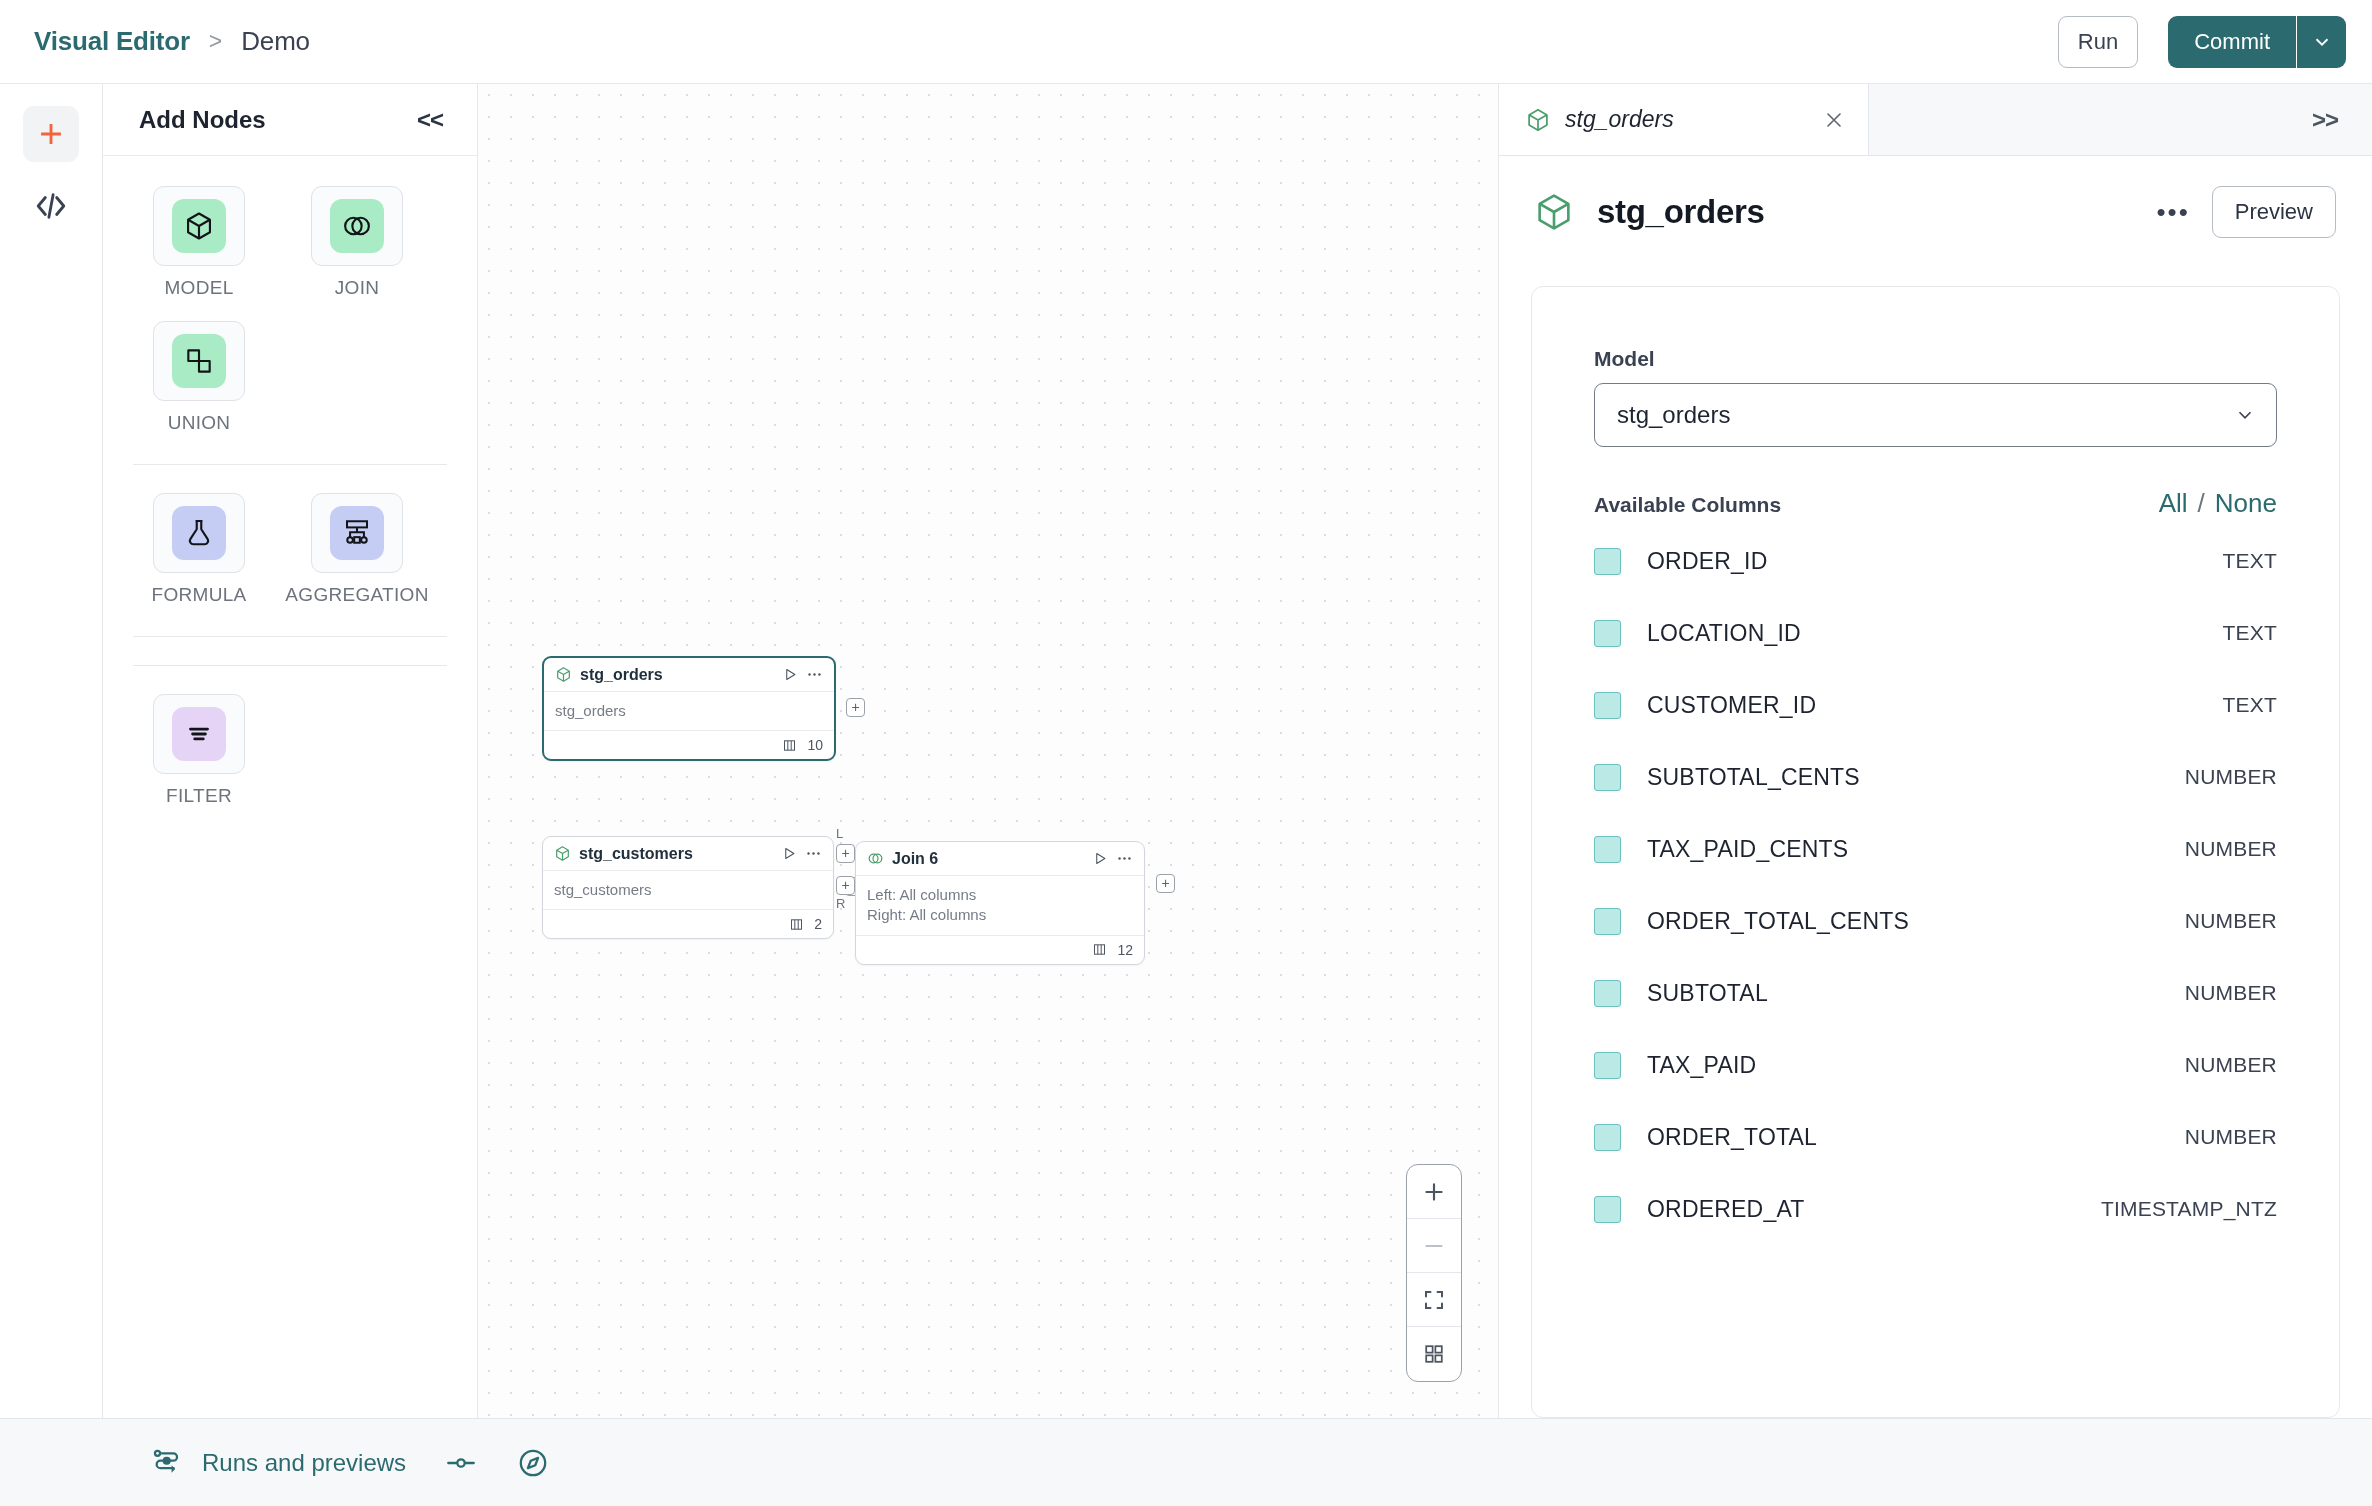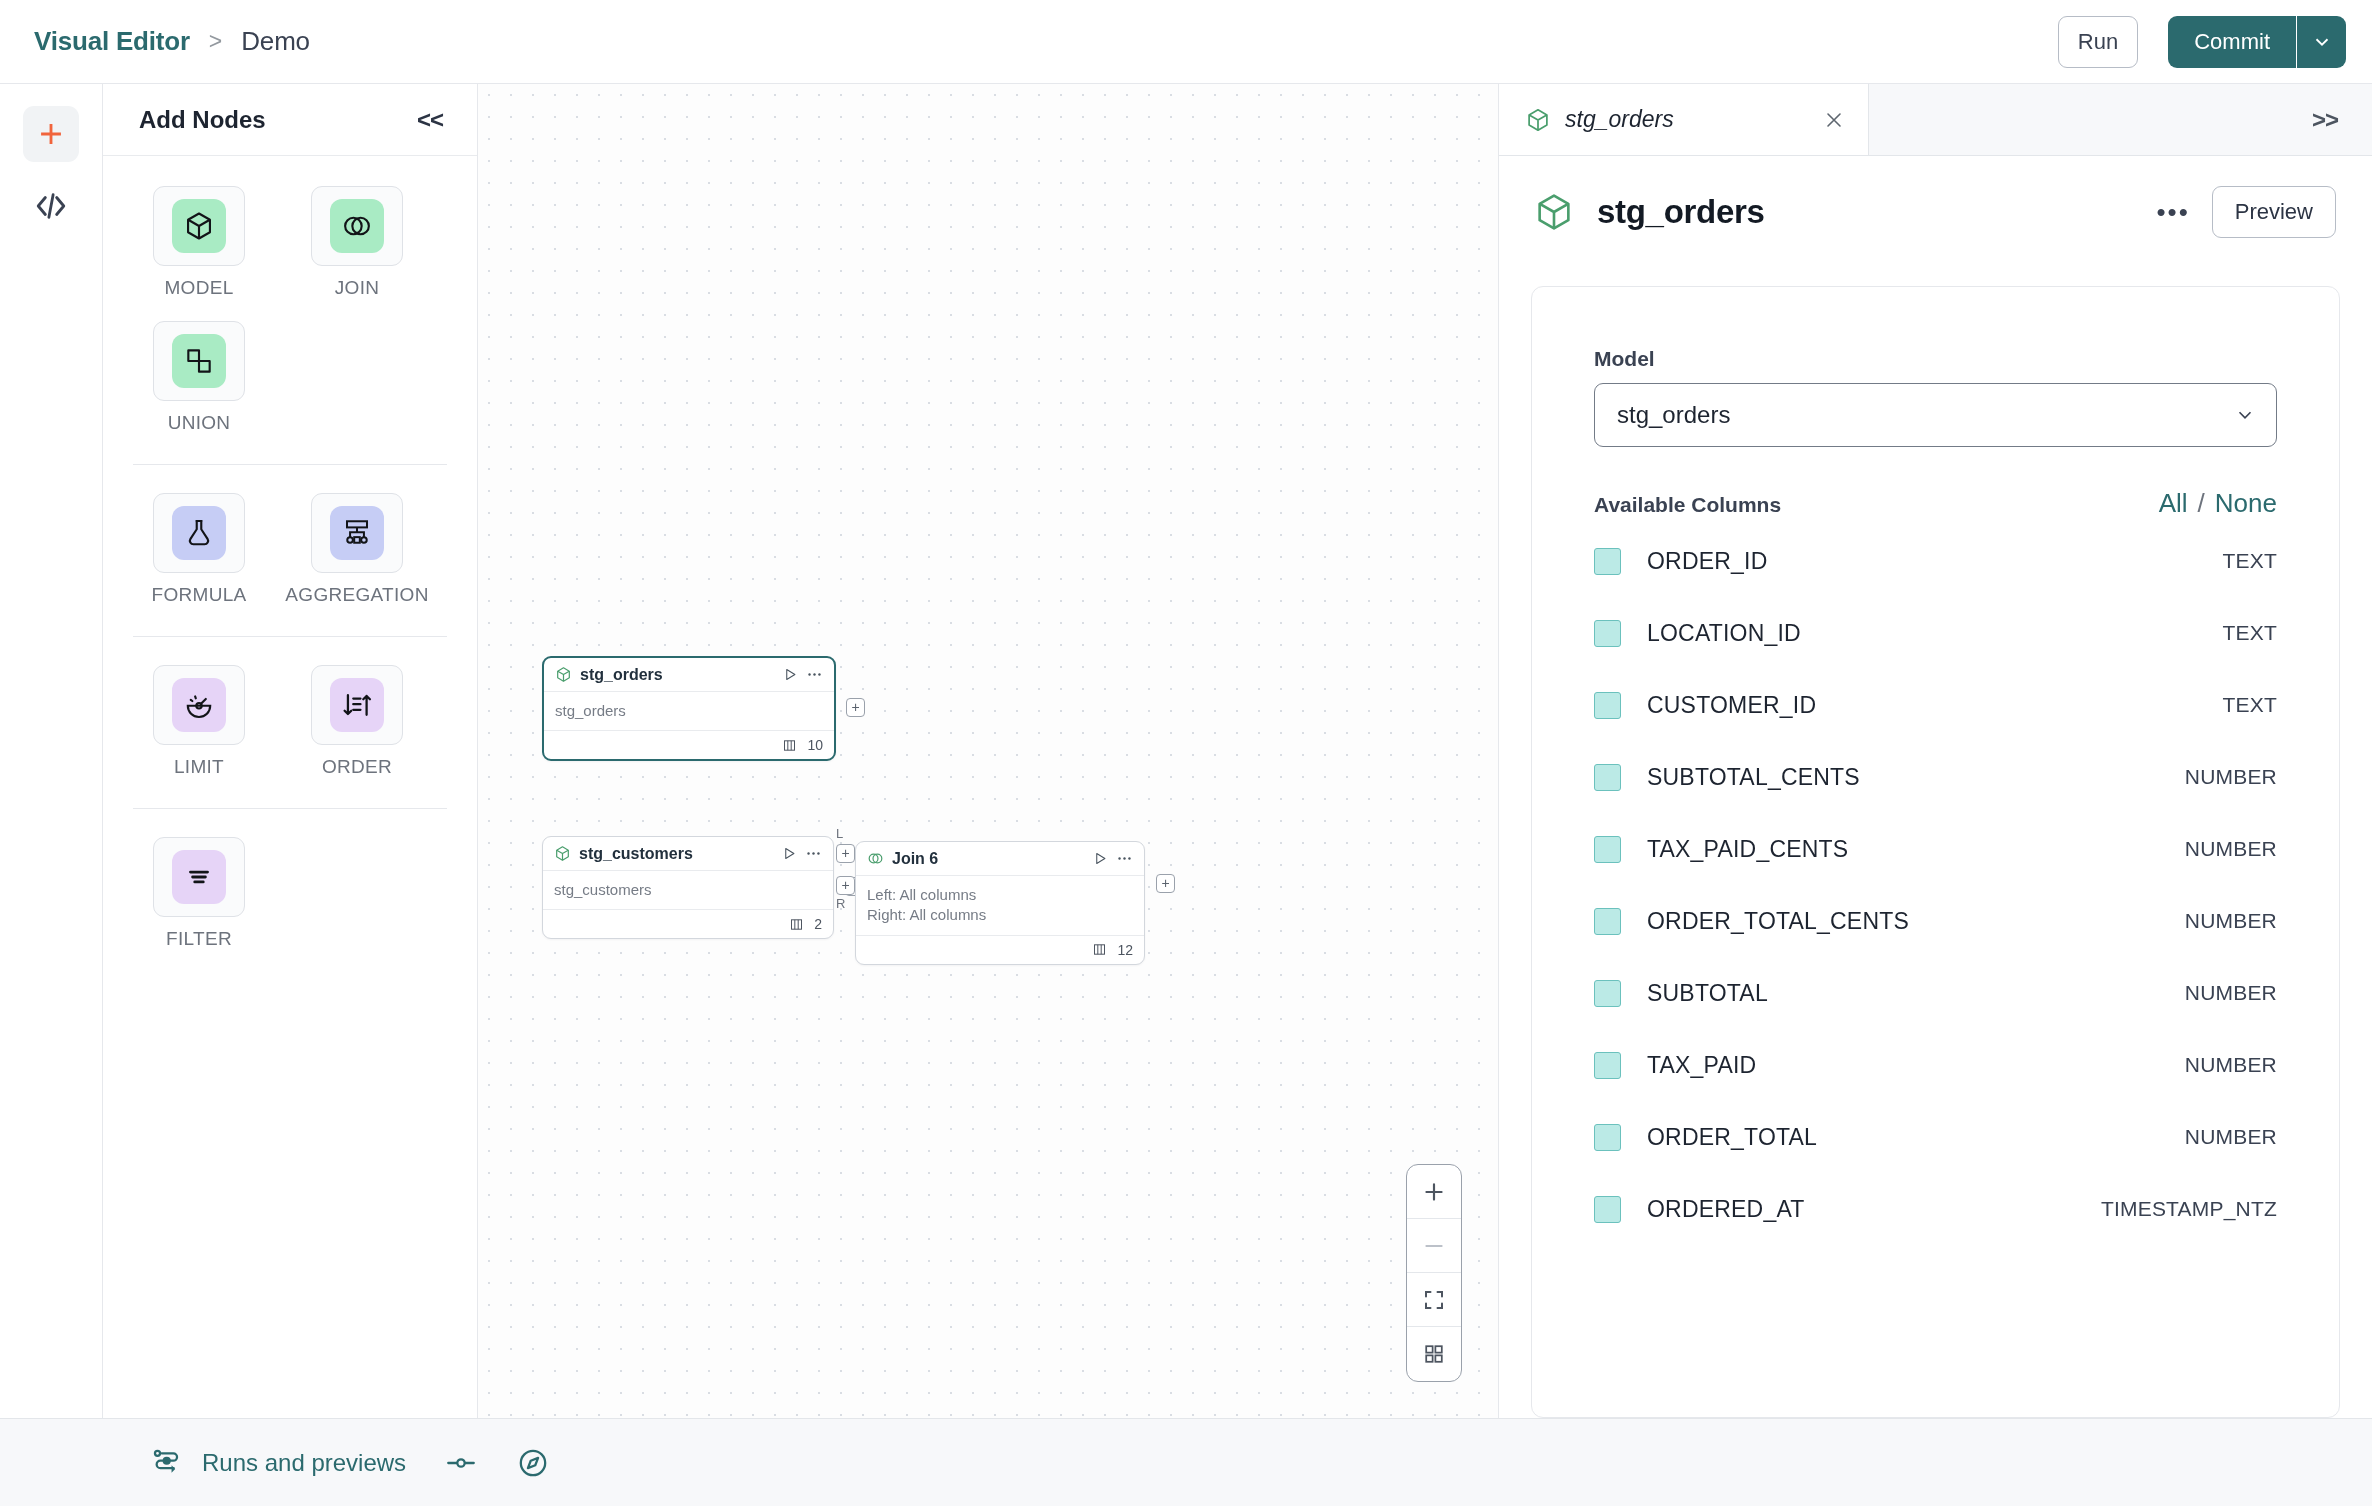--- a/index.html
+++ b/index.html
@@ -377,46 +377,20 @@
                     <circle cx="17.2" cy="17.2" r="2.1"></circle>
                   </svg>
               </div>
             </div>
             <div class="node-label">AGGREGATION</div>
           </div>
         </div>
 
         <div class="node-sep"></div>
 
-        <div class="node-grid">
-          <div class="node-cell">
-            <div class="node-tile">
-              <div class="node-ico ico-purple">
-                <svg width="32" height="32" viewBox="0 0 24 24" fill="none" stroke="#121418" stroke-width="1.6" stroke-linecap="round">
-                    <path d="M3.6 12.6a8.4 8.4 0 0016.8 0z"></path>
-                    <circle cx="12" cy="12.6" r="2"></circle>
-                    <path d="M13.5 11.1l3.6-3.6M9.1 5.6l.5 1.4M5.8 8.1l1.2.9"></path>
-                  </svg>
-              </div>
-            </div>
-            <div class="node-label">LIMIT</div>
-          </div>
-          <div class="node-cell">
-            <div class="node-tile">
-              <div class="node-ico ico-purple">
-                <svg width="32" height="32" viewBox="0 0 24 24" fill="none" stroke="#121418" stroke-width="1.7" stroke-linecap="round" stroke-linejoin="round">
-                    <path d="M5.2 4.6v14.2M2.7 16.3l2.5 2.5 2.5-2.5"></path>
-                    <path d="M19.2 19.4V5.2M16.7 7.7l2.5-2.5 2.5 2.5"></path>
-                    <path d="M9.2 7.2h5.4M9.2 11.4h5.4M9.2 15.6h5.4"></path>
-                  </svg>
-              </div>
-            </div>
-            <div class="node-label">ORDER</div>
-          </div>
-        </div>
 
         <div class="node-sep"></div>
 
         <div class="node-grid">
           <div class="node-cell">
             <div class="node-tile">
               <div class="node-ico ico-purple">
                 <svg width="32" height="32" viewBox="0 0 24 24" fill="none" stroke="#121418" stroke-width="2.1" stroke-linecap="round">
                     <path d="M5.6 8.3h12.8M7.2 12h9.6M8.8 15.7h6.4"></path>
                   </svg>

